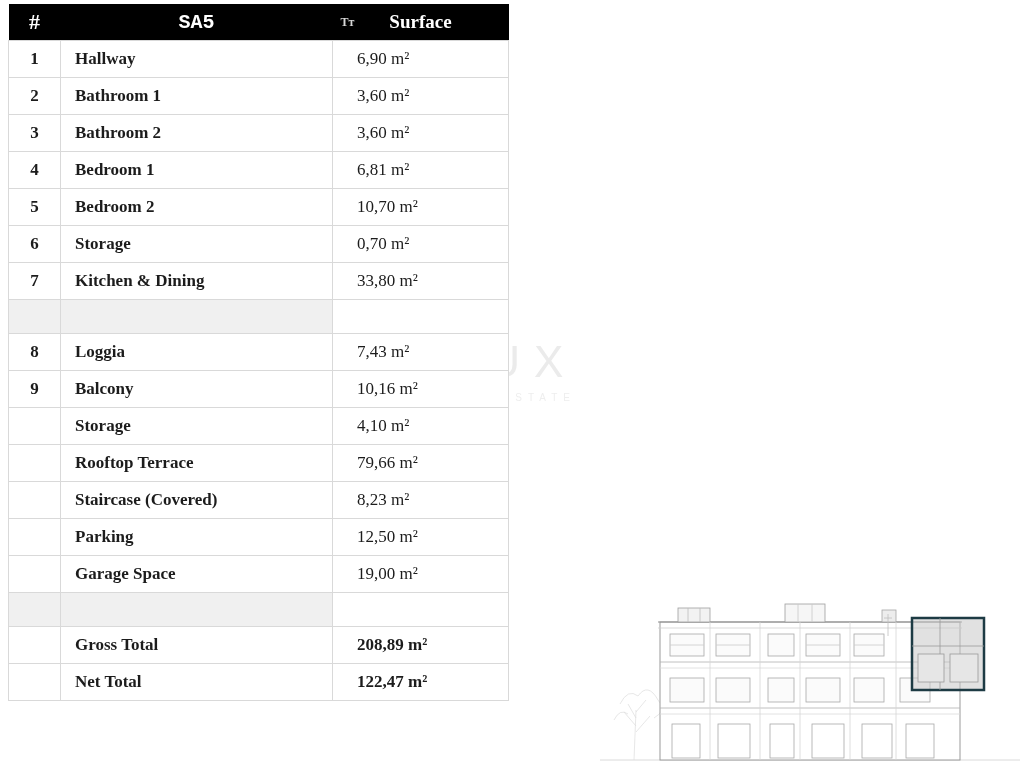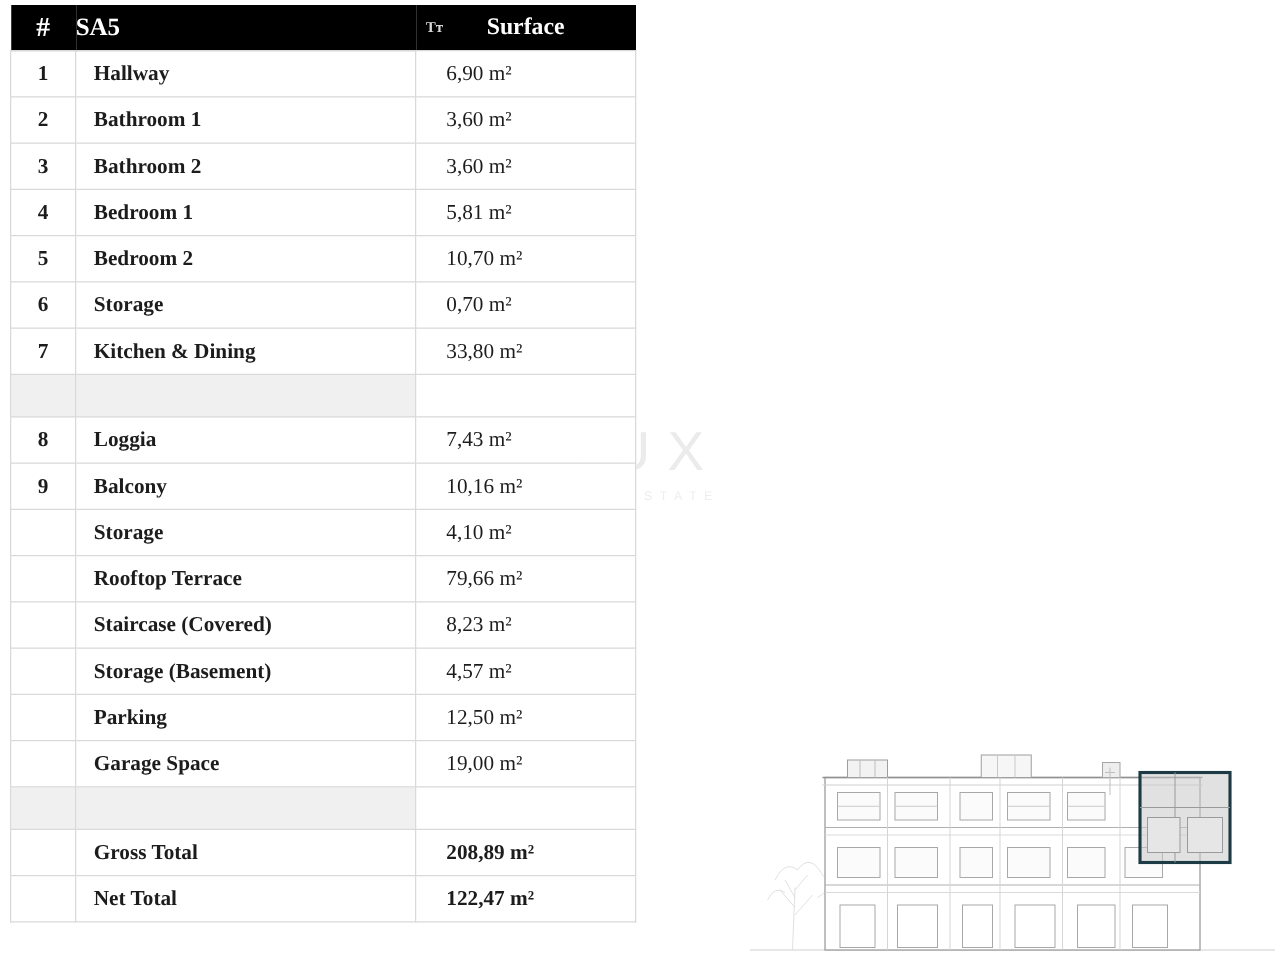--- a/index.html
+++ b/index.html
@@ -64,21 +64,21 @@
     background: #000000;
     color: #ffffff;
     height: 36px;
     font-family: "Liberation Serif", serif;
     font-weight: bold;
     font-size: 20px;
     border: none;
     padding: 0;
   }
   thead th.th-num { text-align: center; font-size: 22px; }
-  thead th.th-name { text-align: left; font-size: 20px; }
+  thead th.th-name { text-align: center; font-size: 20px; font-family: Liberation Mono, monospace; }
   thead th.th-surf { text-align: center; font-size: 19px; position: relative; }
   .tt-mark {
     position: absolute;
     left: 8px;
     top: 50%;
     transform: translateY(-50%);
     font-size: 12px;
     color: #d8d8d8;
     font-family: "Liberation Serif", serif;
     letter-spacing: 0px;
@@ -156,21 +156,21 @@
             <td class="c-surf">3,60 m²</td>
           </tr>
           <tr>
             <td class="c-num">3</td>
             <td class="c-name">Bathroom 2</td>
             <td class="c-surf">3,60 m²</td>
           </tr>
           <tr>
             <td class="c-num">4</td>
             <td class="c-name">Bedroom 1</td>
-            <td class="c-surf">5,81 m²</td>
+            <td class="c-surf">6,81 m²</td>
           </tr>
           <tr>
             <td class="c-num">5</td>
             <td class="c-name">Bedroom 2</td>
             <td class="c-surf">10,70 m²</td>
           </tr>
           <tr>
             <td class="c-num">6</td>
             <td class="c-name">Storage</td>
             <td class="c-surf">0,70 m²</td>
@@ -202,25 +202,20 @@
           </tr>
           <tr>
             <td class="c-num"></td>
             <td class="c-name">Rooftop Terrace</td>
             <td class="c-surf">79,66 m²</td>
           </tr>
           <tr>
             <td class="c-num"></td>
             <td class="c-name">Staircase (Covered)</td>
             <td class="c-surf">8,23 m²</td>
-          </tr>
-          <tr>
-            <td class="c-num"></td>
-            <td class="c-name">Storage (Basement)</td>
-            <td class="c-surf">4,57 m²</td>
           </tr>
           <tr>
             <td class="c-num"></td>
             <td class="c-name">Parking</td>
             <td class="c-surf">12,50 m²</td>
           </tr>
           <tr>
             <td class="c-num"></td>
             <td class="c-name">Garage Space</td>
             <td class="c-surf">19,00 m²</td>

